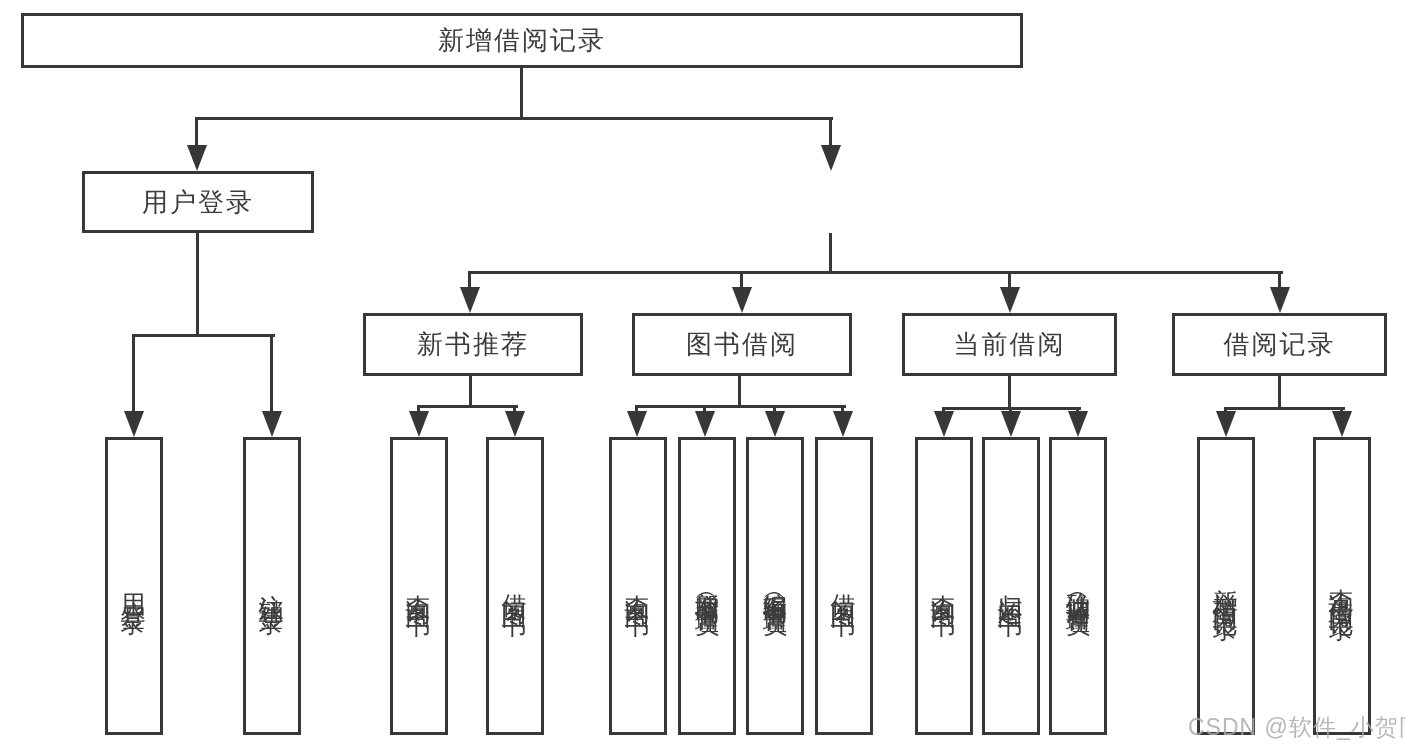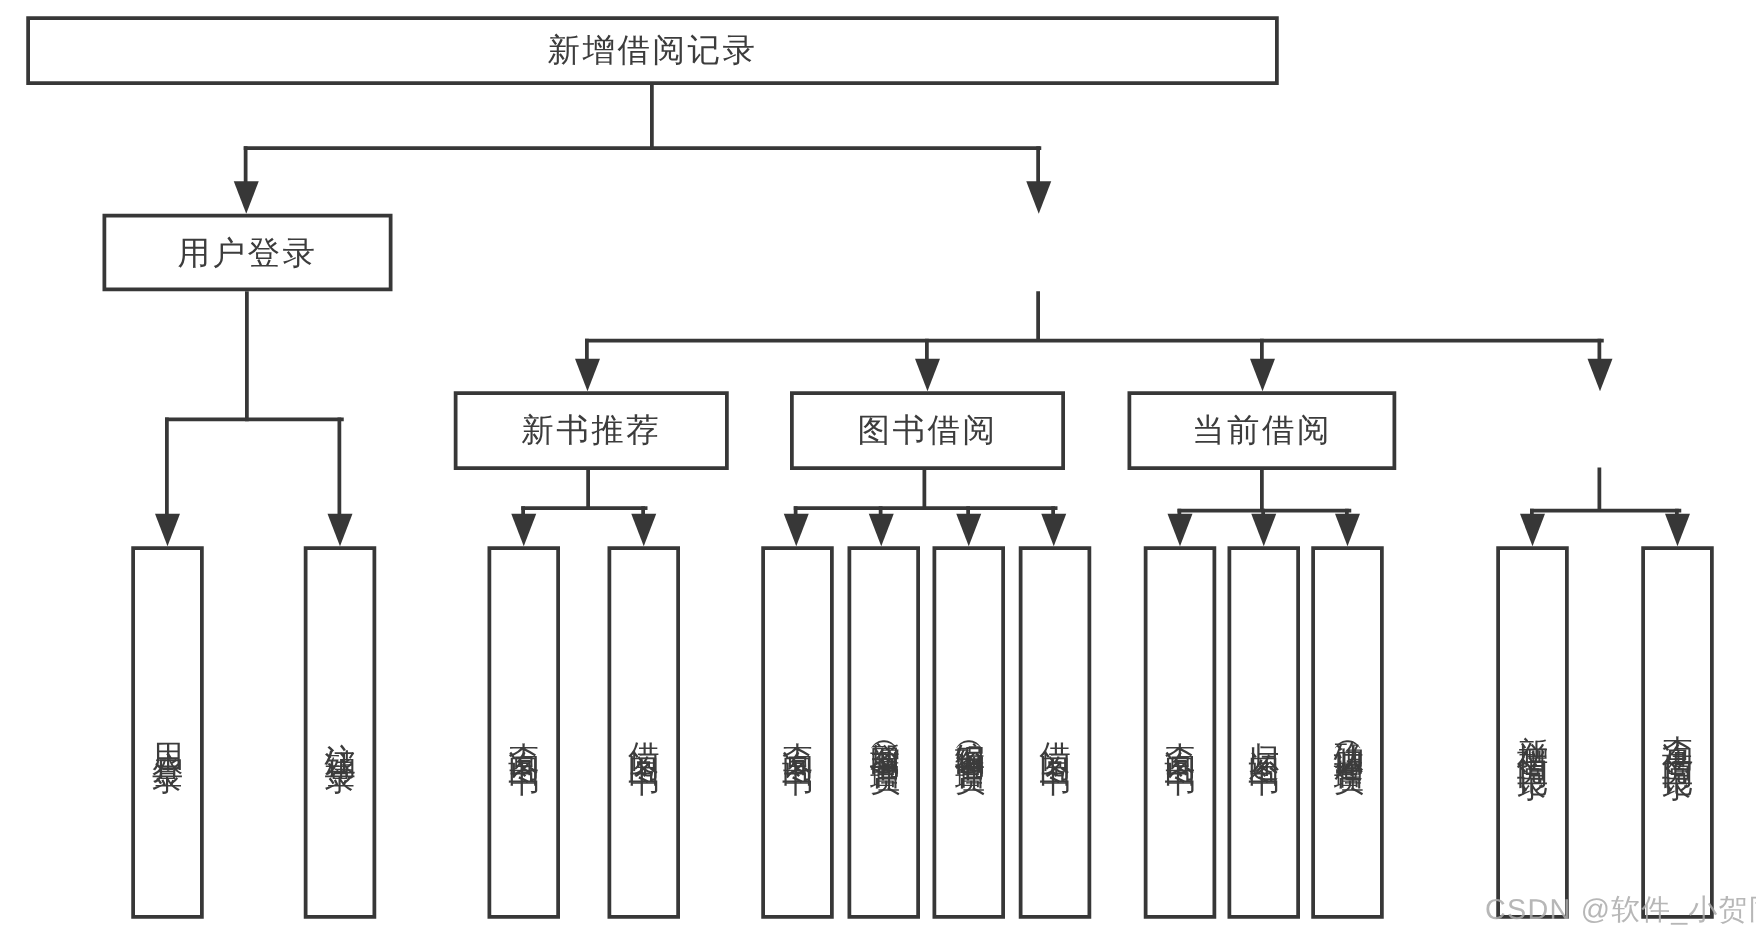--- a/index.html
+++ b/index.html
@@ -64,20 +64,21 @@
   <div class="vline" style="left:740px;top:271px;height:22px;"></div>
   <div class="ah" style="left:732px;top:287px;"></div>
   <div class="vline" style="left:1008px;top:271px;height:22px;"></div>
   <div class="ah" style="left:1000px;top:287px;"></div>
   <div class="vline" style="left:1278px;top:271px;height:22px;"></div>
   <div class="ah" style="left:1270px;top:287px;"></div>
 
   <div class="box" style="left:363px;top:313px;width:220px;height:63px;">新书推荐</div>
   <div class="box" style="left:632px;top:313px;width:220px;height:63px;">图书借阅</div>
   <div class="box" style="left:902px;top:313px;width:215px;height:63px;font-family:Liberation Mono, monospace;">当前借阅</div>
+  <div class="box" style="left:1172px;top:313px;width:215px;height:63px;">借阅记录</div>
 
   <div class="vline" style="left:469px;top:374px;height:33px;"></div>
   <div class="hline" style="left:417px;top:405px;width:101px;"></div>
   <div class="vline" style="left:417px;top:405px;height:11px;"></div>
   <div class="ah" style="left:409px;top:411px;"></div>
   <div class="vline" style="left:513px;top:405px;height:11px;"></div>
   <div class="ah" style="left:505px;top:411px;"></div>
 
   <div class="vline" style="left:738px;top:374px;height:33px;"></div>
   <div class="hline" style="left:635px;top:405px;width:211px;"></div>

